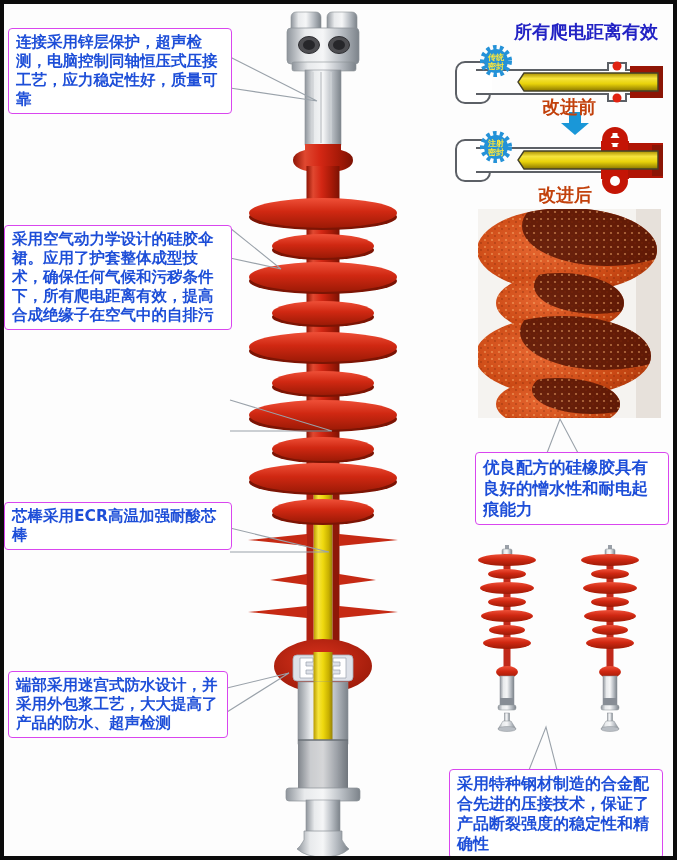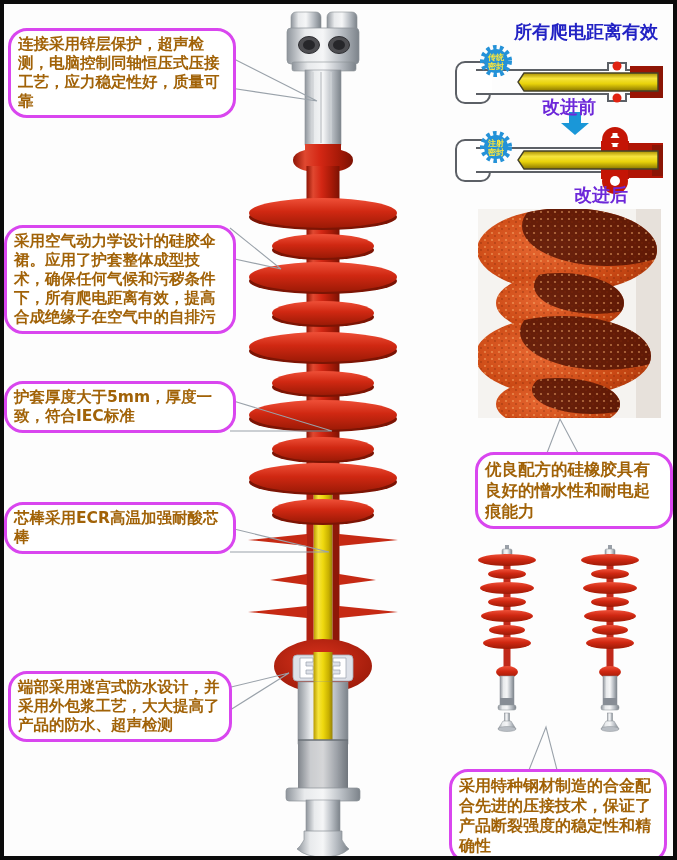--- a/index.html
+++ b/index.html
@@ -1,26 +1,26 @@
 <!DOCTYPE html>
 <html><head>
 <meta charset="utf-8">
 <style>
   html,body{margin:0;padding:0;background:#fff;}
   .frame{position:relative;width:677px;height:860px;background:#fdfdfd;overflow:hidden;
          font-family:"DejaVu Sans","Liberation Sans",sans-serif;}
   .border-overlay{position:absolute;inset:0;border:4px solid #0b0b0b;pointer-events:none;z-index:50;}
   svg.art{position:absolute;left:0;top:0;z-index:1;}
-  .callout{position:absolute;z-index:10;background:#fff;border:3px solid #d946ef;border-radius:19px;
-           padding:4px 7px;color:#a16207;font-size:15.5px;line-height:19px;font-weight:600;
+  .callout{position:absolute;z-index:10;background:#fff;border:1px solid #d946ef;border-radius:4px;
+           padding:4px 7px;color:#1d4ed8;font-size:15.5px;line-height:19px;font-weight:600;
            letter-spacing:0px;word-break:break-all;}
   .callout .b{font-weight:800;}
   .rightbox{font-size:16.5px;line-height:21px;}
   .title-label{position:absolute;z-index:10;color:#2222c4;font-weight:800;font-size:18px;}
-  .step-label{position:absolute;z-index:10;color:#6d28d9;font-weight:800;font-size:18px;}
+  .step-label{position:absolute;z-index:10;color:#c2410c;font-weight:800;font-size:18px;}
 </style>
 </head>
 <body>
 
 <div class="frame">
 
   <svg class="art" width="677" height="860" viewBox="0 0 677 860">
     <defs>
       <linearGradient id="metalH" x1="0" y1="0" x2="1" y2="0">
         <stop offset="0" stop-color="#8f959c"></stop>
@@ -293,37 +293,34 @@
   </svg>
 
   <div class="callout" style="left:8px;top:28px;width:208px;">
     <span>连接采用锌层保护，超声检测，电脑控制同轴恒压式压接工艺，应力稳定性好，质量可靠</span>
   </div>
 
   <div class="callout" style="left:4px;top:193px;width:212px;margin-top:32px;">
     <span>采用空气动力学设计的硅胶伞裙。应用了护套整体成型技术，确保任何气候和污秽条件下，所有爬电距离有效，提高合成绝缘子在空气中的自排污</span>
   </div>
 
-  <div class="callout" style="left:4px;top:381px;width:212px;">
-    <span>护套厚度大于</span><span class="b">5mm</span><span>，厚度一致，符合</span><span class="b">IEC</span><span>标准</span>
-  </div>
 
   <div class="callout" style="left:4px;top:502px;width:212px;">
     <span>芯棒采用</span><span class="b">ECR</span><span>高温加强耐酸芯棒</span>
   </div>
 
   <div class="callout" style="left:8px;top:671px;width:204px;">
     <span>端部采用迷宫式防水设计，并采用外包浆工艺，大大提高了产品的防水、超声检测</span>
   </div>
 
   <div class="title-label" style="left:514px;top:20px;">所有爬电距离有效</div>
 
   <div class="step-label" style="left:542px;top:95px;">改进前</div>
 
-  <div class="step-label" style="left:574px;top:183px;">改进后</div>
+  <div class="step-label" style="left:538px;top:183px;">改进后</div>
 
   <div class="callout rightbox" style="left:475px;top:452px;width:178px;">
     <span>优良配方的硅橡胶具有良好的憎水性和耐电起痕能力</span>
   </div>
 
   <div class="callout rightbox" style="left:449px;top:769px;width:198px;font-size:16px;line-height:20px;">
     <span>采用特种钢材制造的合金配合先进的压接技术，保证了产品断裂强度的稳定性和精确性</span>
   </div>
 
   <div class="border-overlay"></div>

